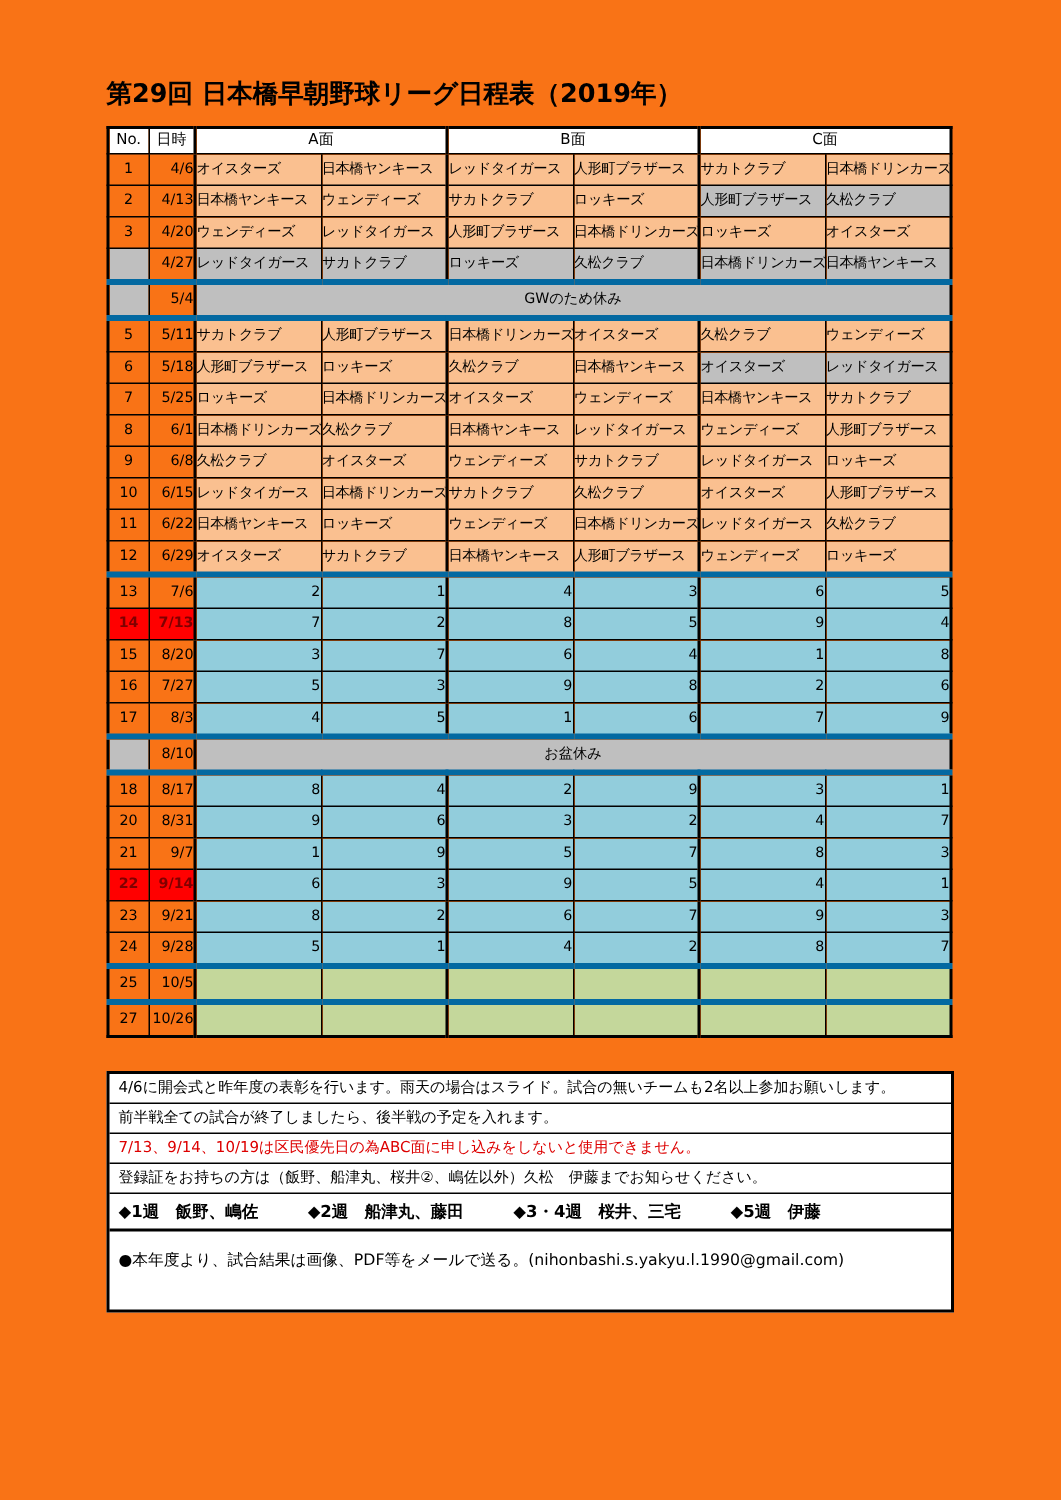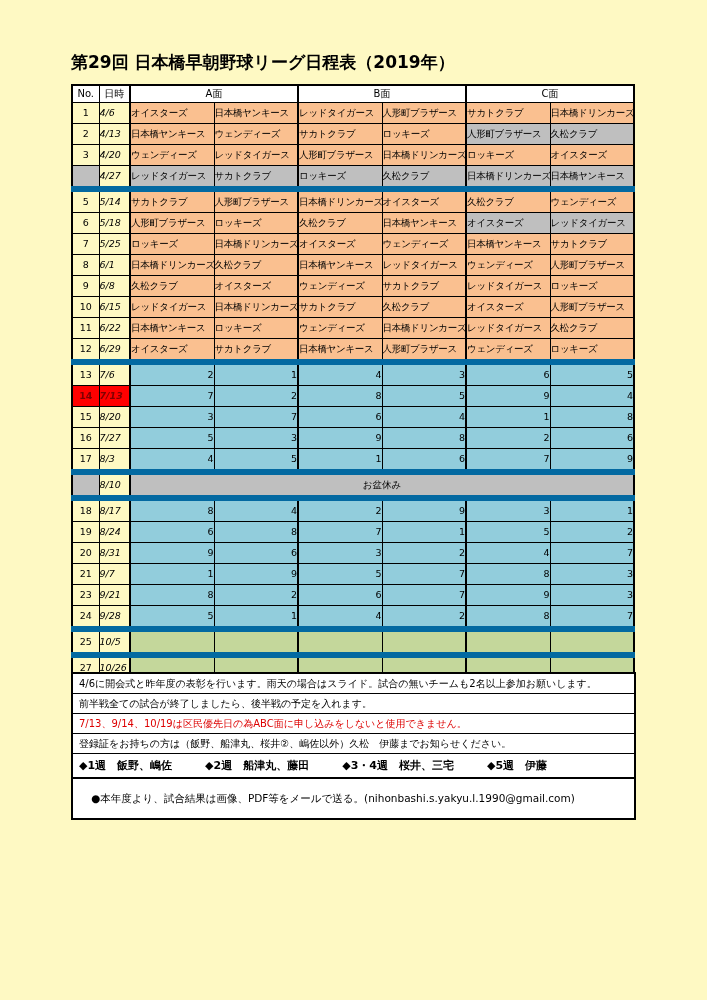--- a/index.html
+++ b/index.html
@@ -1,39 +1,39 @@
 <!DOCTYPE html>
 <html style="--peach: #FAC090; --gray: #BFBFBF; --blue: #92CDDC; --green: #C4D79B; --red: #FF0000; --redtext: #7F0000; --note_red: #DD0000;"><head>
 <meta charset="utf-8">
 <style>
   html,body{margin:0;padding:0;background:#fff;}
-  .page{position:relative;width:707px;height:1000px;background:#fef9c3;overflow:hidden;
+  .page{position:relative;width:707px;height:1000px;background:#f97316;overflow:hidden;
         font-family:"DejaVu Sans","Liberation Sans",sans-serif;color:#000;}
   .title{position:absolute;left:71px;top:51px;margin:0;font-size:17px;font-weight:bold;white-space:nowrap;}
   table.sched{position:absolute;left:71px;top:84px;width:563px;border-collapse:collapse;
               table-layout:fixed;border:2px solid #000;padding-left:16px;}
   table.sched th,table.sched td{border:1px solid #000;padding:0;height:20px;line-height:20px;
               font-size:9.5px;overflow:hidden;white-space:nowrap;}
   table.sched thead th{height:16px;line-height:16px;font-size:10px;font-weight:normal;text-align:center;background:#fff;}
   .vr{border-right:2px solid #000 !important;}
-  tr.tb td{border-bottom:6px solid #0369a1;}
+  tr.tb td{border-bottom:4px solid #0369a1;}
   td.no{text-align:center;}
-  td.date{text-align:left;padding-left:3px;font-style:italic;}
+  td.date{text-align:right;padding-left:3px;}
   td.team{text-align:left;padding-left:2px;font-size:9.3px;letter-spacing:-0.3px;}
   td.num{text-align:right;padding-right:4px;font-size:10px;}
   td.notice{text-align:center;background:var(--gray);font-size:10px;}
   .bg-p{background:var(--peach);} .bg-g{background:var(--gray);}
   .bg-b{background:var(--blue);} .bg-gr{background:var(--green);}
   td.cell-red{background:var(--red);color:var(--redtext);font-weight:bold;}
-  .notes{position:absolute;left:71px;top:672px;width:561px;border:2px solid #000;background:#fff;}
+  .notes{position:absolute;left:71px;top:714px;width:561px;border:2px solid #000;background:#fff;}
   .note{border-bottom:1px solid #000;height:19px;line-height:19px;padding-left:6px;
         font-size:10px;overflow:hidden;white-space:nowrap;}
   .note.red{color:var(--note_red);}
   .note.bold{font-weight:bold;font-size:11px;height:23px;line-height:23px;border-bottom:2px solid #000;}
-  .note.last{border-bottom:none;height:39px;line-height:39px;font-size:10.5px;margin-left:12px;}
+  .note.last{border-bottom:none;height:52px;line-height:39px;font-size:10.5px;}
 </style>
 </head>
 <body>
 
 <div class="page">
   <h1 class="title">第29回 日本橋早朝野球リーグ日程表（2019年）</h1>
 
   <table class="sched">
     <colgroup>
       <col style="width:27px">
@@ -88,23 +88,28 @@
         <tr class="tb">
           <td class="no bg-g"></td>
           <td class="date vr">4/27</td>
           <td class="team bg-g">レッドタイガース</td>
           <td class="team bg-g vr">サカトクラブ</td>
           <td class="team bg-g">ロッキーズ</td>
           <td class="team bg-g vr">久松クラブ</td>
           <td class="team bg-g">日本橋ドリンカーズ</td>
           <td class="team bg-g">日本橋ヤンキース</td>
         </tr>
+        <tr class="tb">
+          <td class="no bg-g"></td>
+          <td class="date vr">5/4</td>
+          <td class="notice" colspan="6">GWのため休み</td>
+        </tr>
         <tr>
           <td class="no">5</td>
-          <td class="date vr">5/14</td>
+          <td class="date vr">5/11</td>
           <td class="team bg-p">サカトクラブ</td>
           <td class="team bg-p vr">人形町ブラザース</td>
           <td class="team bg-p">日本橋ドリンカーズ</td>
           <td class="team bg-p vr">オイスターズ</td>
           <td class="team bg-p">久松クラブ</td>
           <td class="team bg-p">ウェンディーズ</td>
         </tr>
         <tr>
           <td class="no">6</td>
           <td class="date vr">5/18</td>
@@ -234,48 +239,48 @@
           <td class="no">18</td>
           <td class="date vr">8/17</td>
           <td class="num bg-b">8</td>
           <td class="num bg-b vr">4</td>
           <td class="num bg-b">2</td>
           <td class="num bg-b vr">9</td>
           <td class="num bg-b">3</td>
           <td class="num bg-b">1</td>
         </tr>
         <tr>
-          <td class="no">19</td>
-          <td class="date vr">8/24</td>
-          <td class="num bg-b">6</td>
-          <td class="num bg-b vr">8</td>
-          <td class="num bg-b">7</td>
-          <td class="num bg-b vr">1</td>
-          <td class="num bg-b">5</td>
-          <td class="num bg-b">2</td>
-        </tr>
-        <tr>
           <td class="no">20</td>
           <td class="date vr">8/31</td>
           <td class="num bg-b">9</td>
           <td class="num bg-b vr">6</td>
           <td class="num bg-b">3</td>
           <td class="num bg-b vr">2</td>
           <td class="num bg-b">4</td>
           <td class="num bg-b">7</td>
         </tr>
         <tr>
           <td class="no">21</td>
           <td class="date vr">9/7</td>
           <td class="num bg-b">1</td>
           <td class="num bg-b vr">9</td>
           <td class="num bg-b">5</td>
           <td class="num bg-b vr">7</td>
           <td class="num bg-b">8</td>
           <td class="num bg-b">3</td>
+        </tr>
+        <tr>
+          <td class="no cell-red">22</td>
+          <td class="date vr cell-red">9/14</td>
+          <td class="num bg-b">6</td>
+          <td class="num bg-b vr">3</td>
+          <td class="num bg-b">9</td>
+          <td class="num bg-b vr">5</td>
+          <td class="num bg-b">4</td>
+          <td class="num bg-b">1</td>
         </tr>
         <tr>
           <td class="no">23</td>
           <td class="date vr">9/21</td>
           <td class="num bg-b">8</td>
           <td class="num bg-b vr">2</td>
           <td class="num bg-b">6</td>
           <td class="num bg-b vr">7</td>
           <td class="num bg-b">9</td>
           <td class="num bg-b">3</td>

